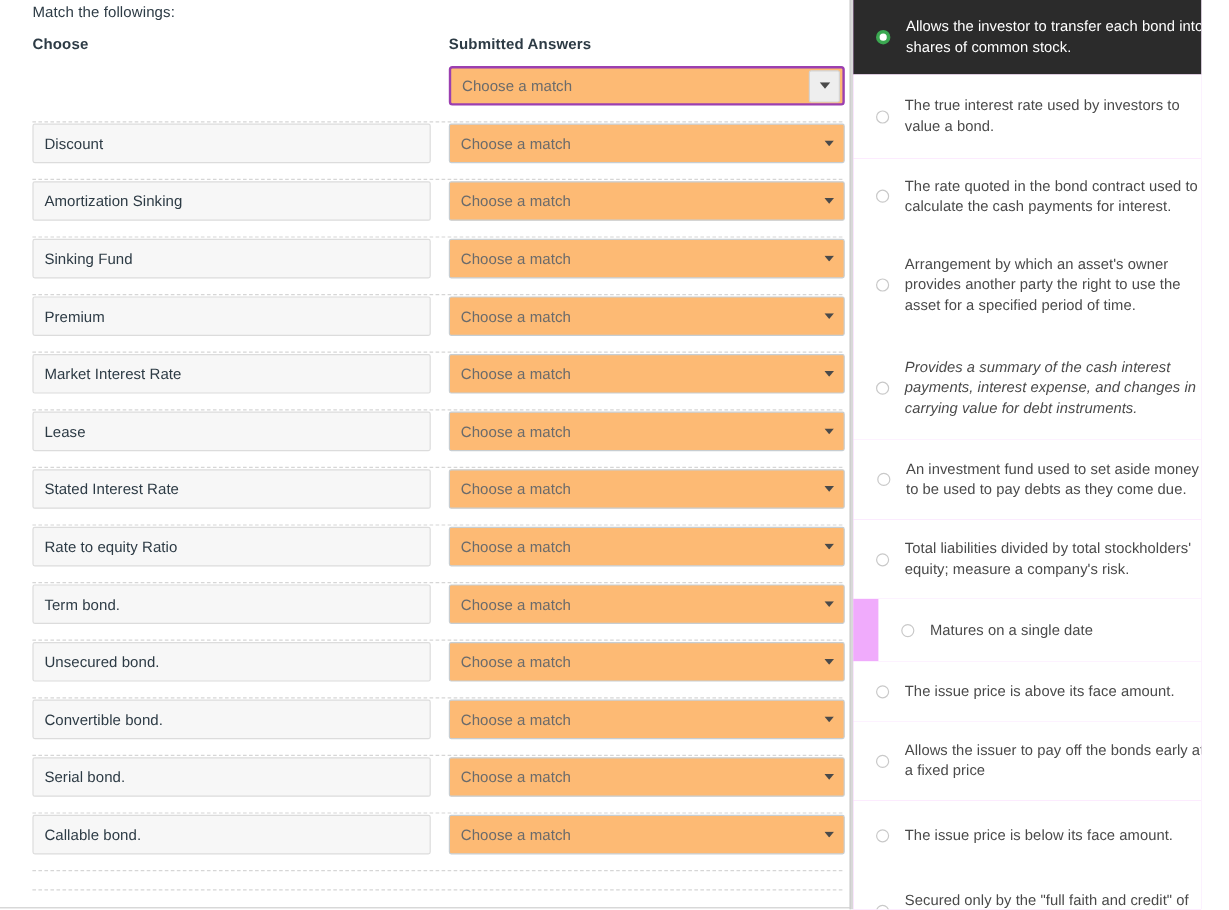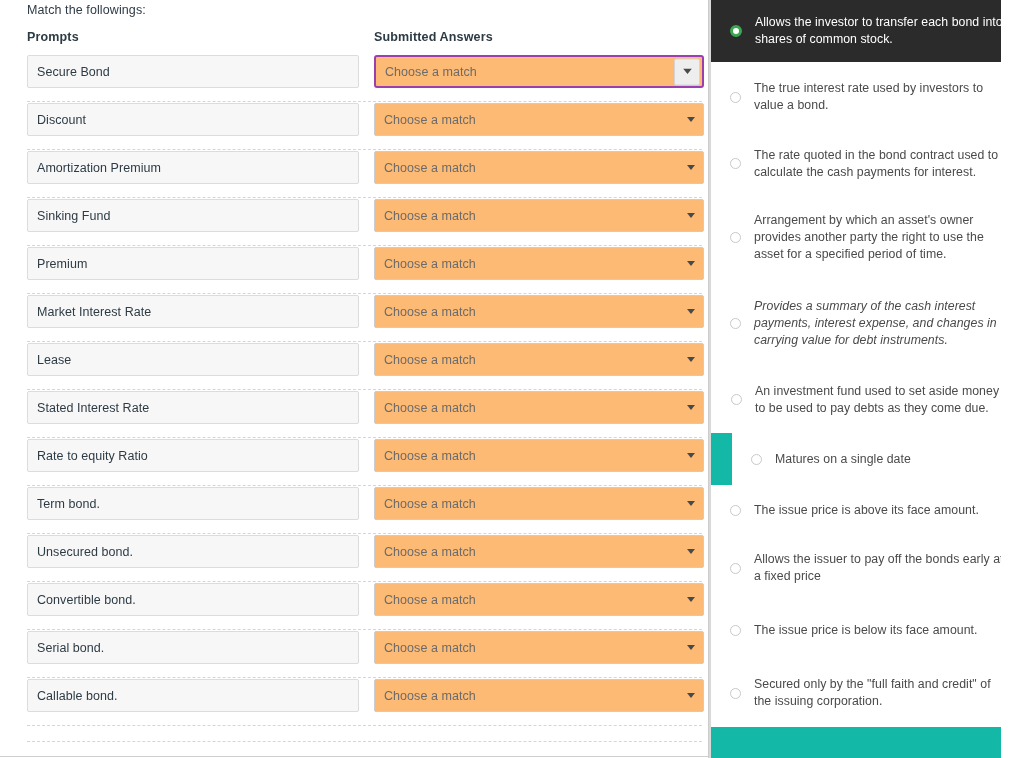--- a/index.html
+++ b/index.html
@@ -176,21 +176,21 @@
     border-left: 1px solid #cccccc;
   }
 
   
   .answer-bank {
     position: absolute;
     left: 711px;
     top: 0;
     width: 290px;
     height: 758px;
-    background: #14b8a6;
+    background: #f0abfc;
     overflow: hidden;
   }
 
   .bank-item {
     position: relative;
     display: flex;
     align-items: center;
     width: 313px;
     padding: 0 14px 0 19px;
     background: #ffffff;
@@ -228,29 +228,26 @@
 </head>
 <body>
 
 <div id="app">
 
   <div class="match-panel">
 
     <div class="instruction">Match the followings:</div>
 
     <div class="col-headers">
-      <div class="col-header prompts">Prompts</div>
+      <div class="col-header prompts">Choose</div>
       <div class="col-header answers">Submitted Answers</div>
     </div>
 
     <div class="rows" id="rows-container">
         <div class="match-row">
-          <div class="prompt-box">
-            <span class="prompt-text">Secure Bond</span>
-          </div>
           <div class="answer-select focused">
             <span class="answer-text">Choose a match</span>
             <span class="caret">
               <svg width="9" height="5.58" viewBox="0 0 10 6">
                 <path d="M0 0 L10 0 L5 6 Z" fill="#4a4a4a"></path>
               </svg>
             </span>
           </div>
         </div>
         <div class="match-row">
@@ -261,21 +258,21 @@
             <span class="answer-text">Choose a match</span>
             <span class="caret">
               <svg width="8" height="4.96" viewBox="0 0 10 6">
                 <path d="M0 0 L10 0 L5 6 Z" fill="#4a4a4a"></path>
               </svg>
             </span>
           </div>
         </div>
         <div class="match-row">
           <div class="prompt-box">
-            <span class="prompt-text">Amortization Premium</span>
+            <span class="prompt-text">Amortization Sinking</span>
           </div>
           <div class="answer-select">
             <span class="answer-text">Choose a match</span>
             <span class="caret">
               <svg width="8" height="4.96" viewBox="0 0 10 6">
                 <path d="M0 0 L10 0 L5 6 Z" fill="#4a4a4a"></path>
               </svg>
             </span>
           </div>
         </div>
@@ -448,20 +445,24 @@
         <span class="bank-text">Arrangement by which an asset's owner provides another party the right to use the asset for a specified period of time.</span>
       </div>
       <div class="bank-item" style="height: 86px; font-style: italic;">
         <span class="radio"></span>
         <span class="bank-text">Provides a summary of the cash interest payments, interest expense, and changes in carrying value for debt instruments.</span>
       </div>
       <div class="bank-item" style="height: 67px; padding-left: 20px;">
         <span class="radio"></span>
         <span class="bank-text">An investment fund used to set aside money to be used to pay debts as they come due.</span>
       </div>
+      <div class="bank-item" style="height: 66px;">
+        <span class="radio"></span>
+        <span class="bank-text">Total liabilities divided by total stockholders' equity; measure a company's risk.</span>
+      </div>
       <div class="bank-item" style="height: 52px; margin-left: 21px;">
         <span class="radio"></span>
         <span class="bank-text">Matures on a single date</span>
       </div>
       <div class="bank-item" style="height: 50px;">
         <span class="radio"></span>
         <span class="bank-text">The issue price is above its face amount.</span>
       </div>
       <div class="bank-item" style="height: 66px;">
         <span class="radio"></span>

